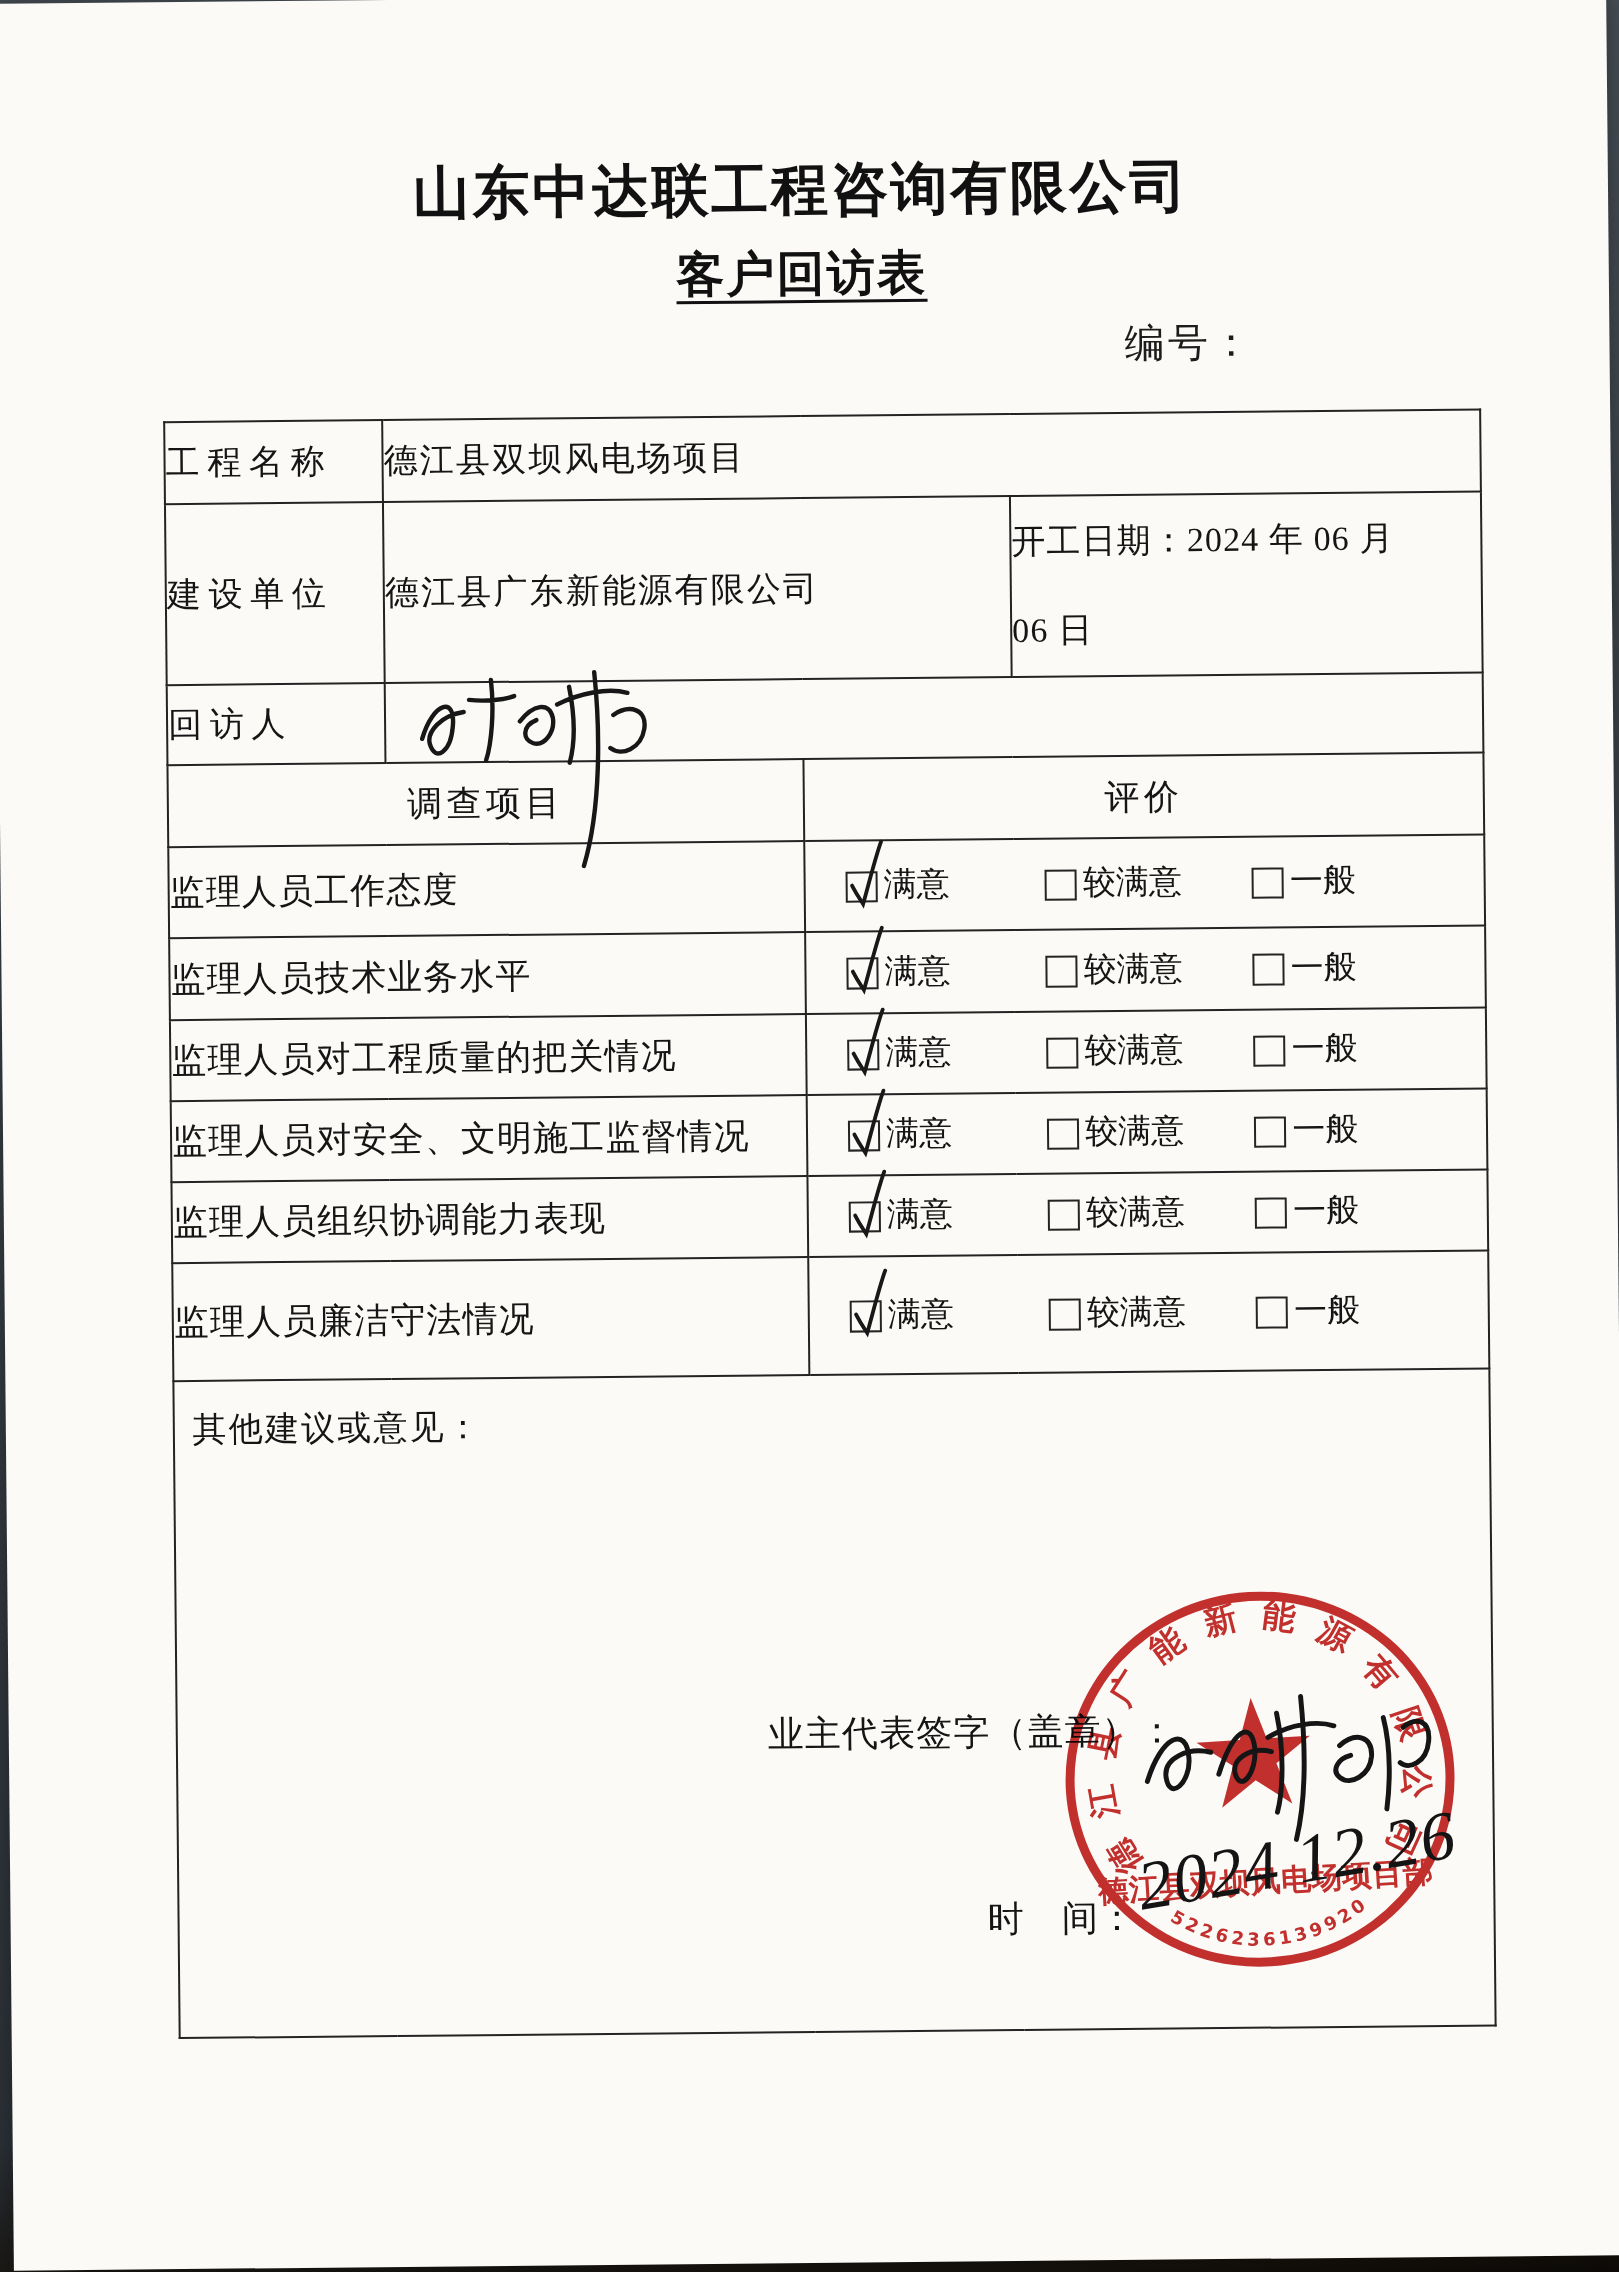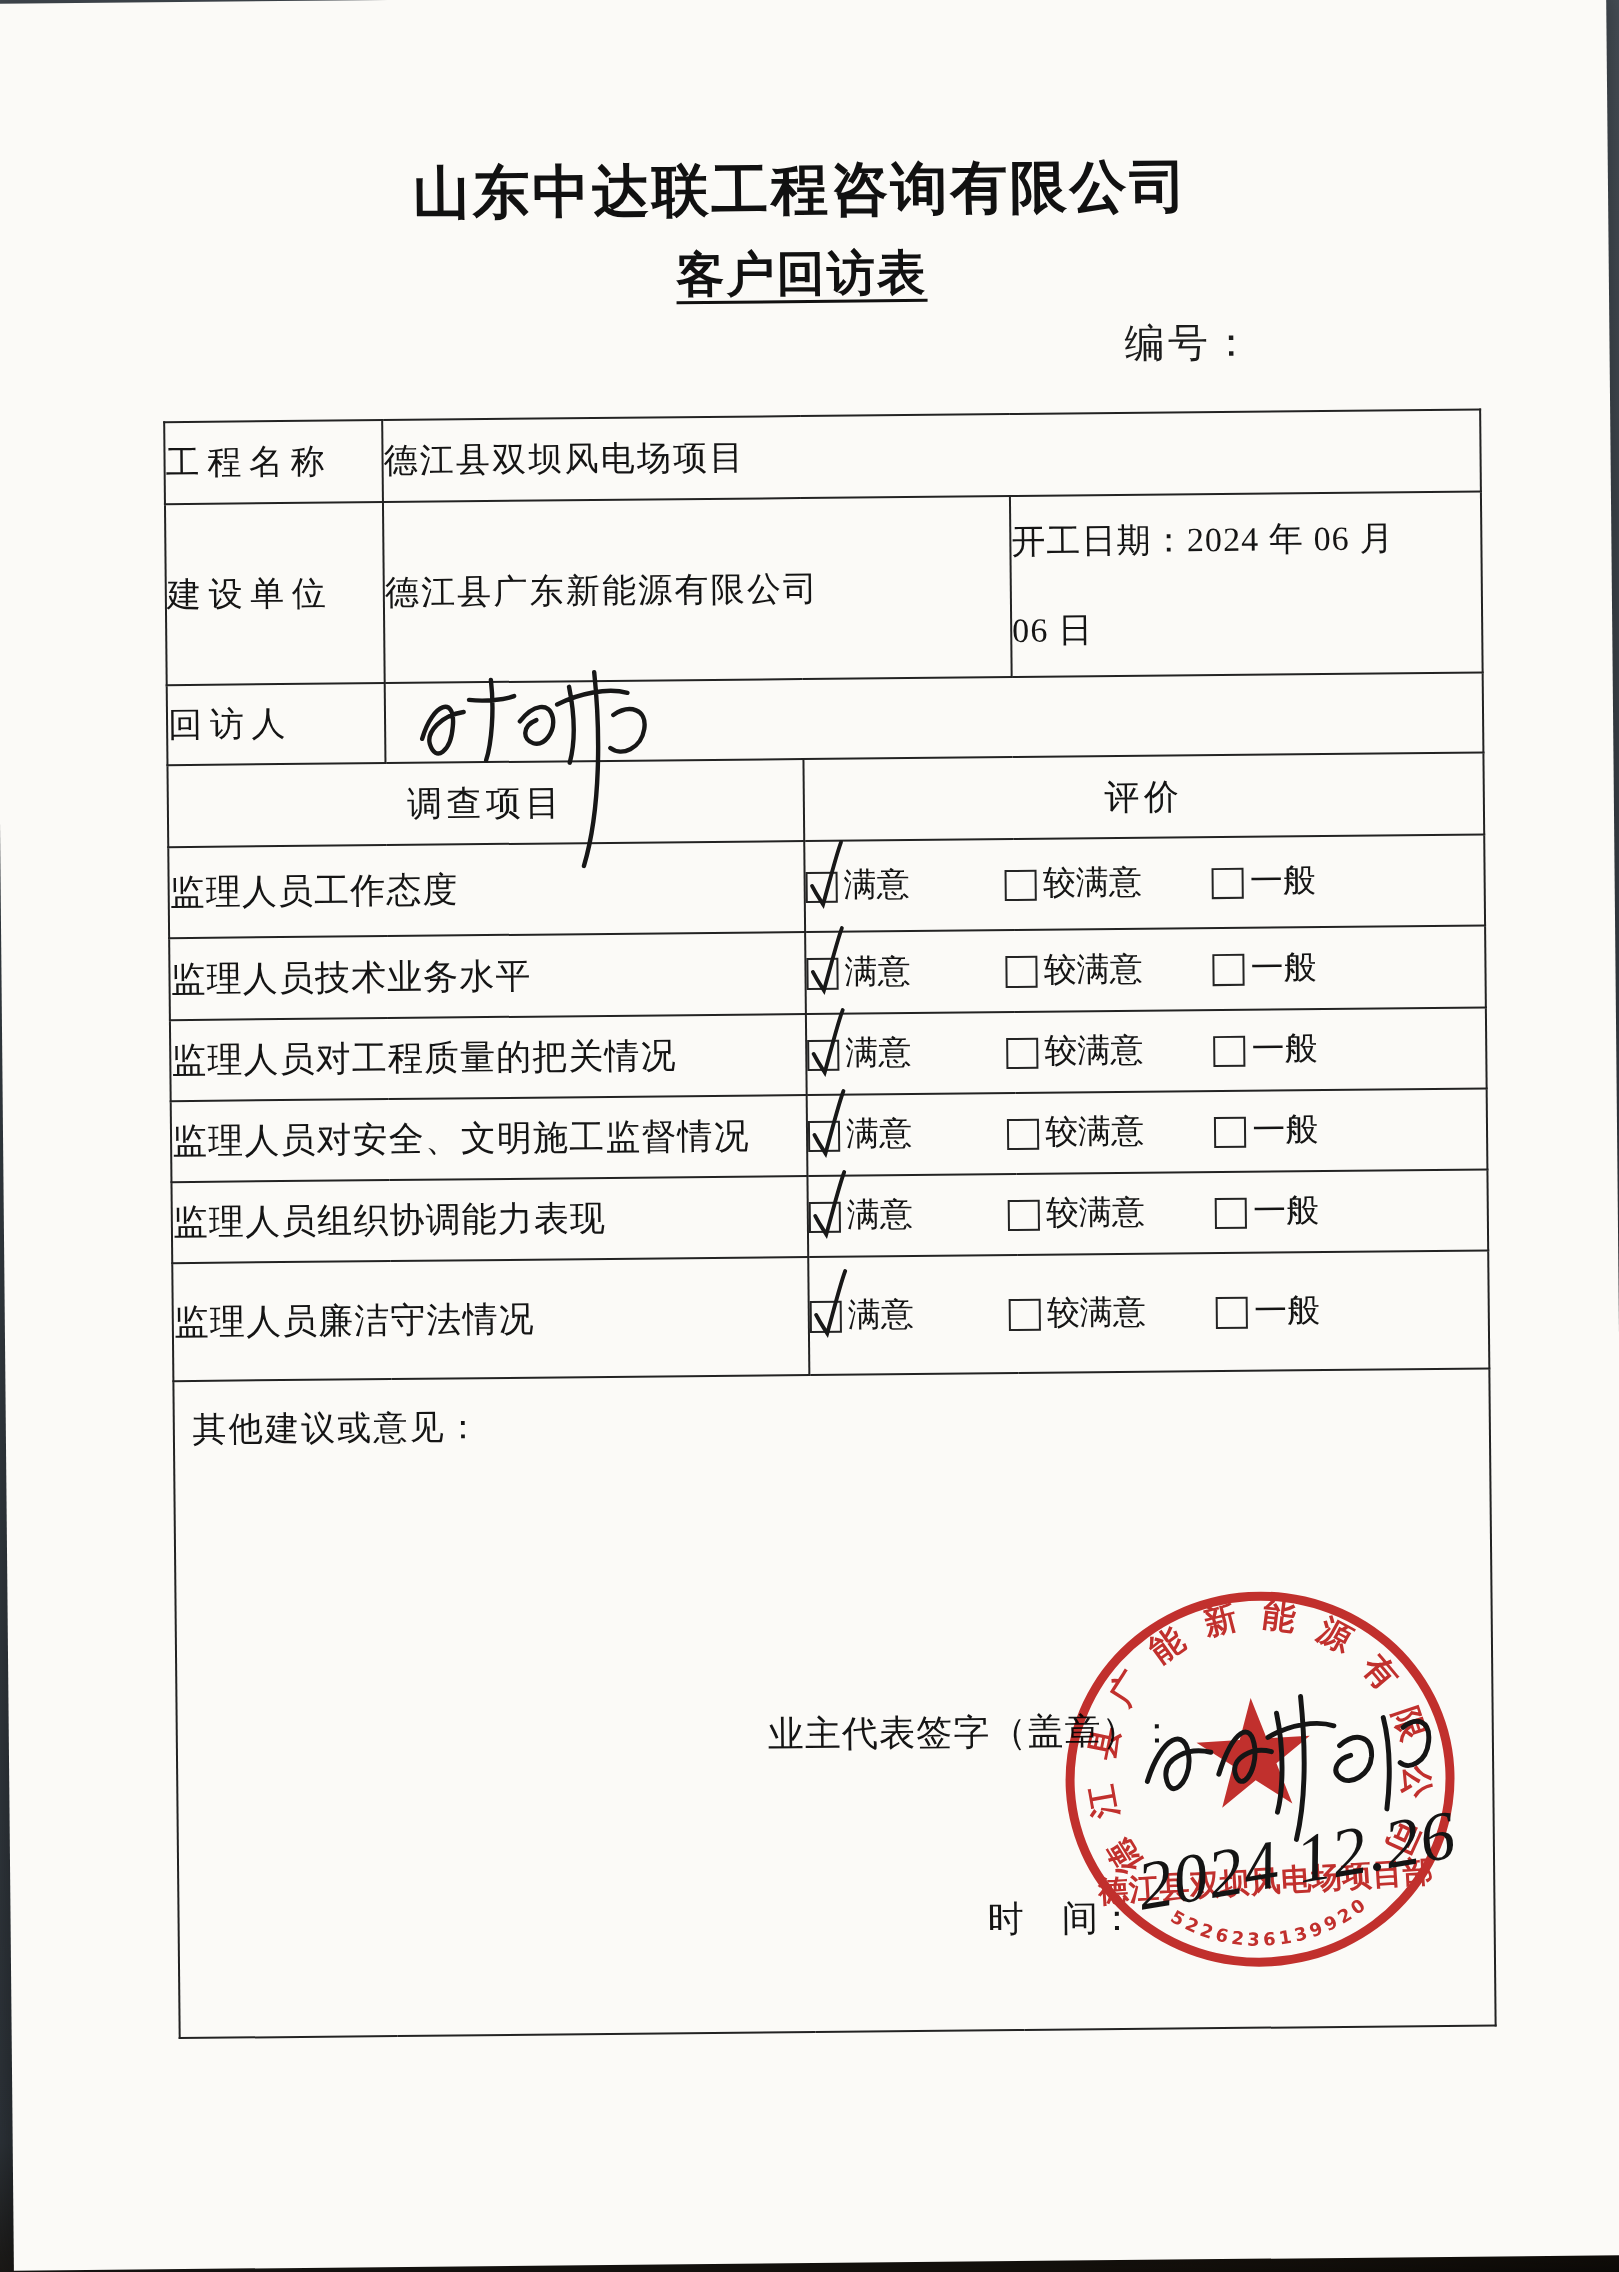--- a/index.html
+++ b/index.html
@@ -39,21 +39,21 @@
     border:2.2px solid #232323;color:#151515;
     padding:0;vertical-align:middle;overflow:visible;
   }
   .c-label{font-size:34px;padding-left:17.6px;letter-spacing:7.7px;}
   .c-val{font-size:34px;padding-left:22px;letter-spacing:2.2px;}
   .v-top{vertical-align:top;padding-top:22px;}
   .c-date{font-size:34px;vertical-align:top;padding:18.7px 0 0 20px;letter-spacing:1.1px;line-height:2.6;}
   .c-head{font-size:35px;text-align:center;letter-spacing:4.4px;}
   .c-item{font-size:35px;padding-left:15.4px;letter-spacing:1.1px;}
   .c-eval{padding-left:48px;font-size:33px;white-space:nowrap;}
-  .opt{display:inline-flex;align-items:center;}
+  .opt{display:inline-flex;align-items:center;margin-left:40px;}
   .opt + .opt{margin-left:95px;}
   .opt + .opt + .opt{margin-left:70px;}
   .box{
     width:27.5px;height:27.5px;border:2.2px solid #242424;
     display:inline-block;position:relative;margin-right:6.6px;flex:none;top:1.6px;
   }
   svg.tick{position:absolute;left:0px;top:-35px;width:36px;height:70px;overflow:visible;}
   svg.tick path{stroke:#181818;stroke-width:7;fill:none;stroke-linecap:round;}
   .sig-cell{position:relative;}
   .sig-svg{position:absolute;z-index:6;pointer-events:none;overflow:visible;}

